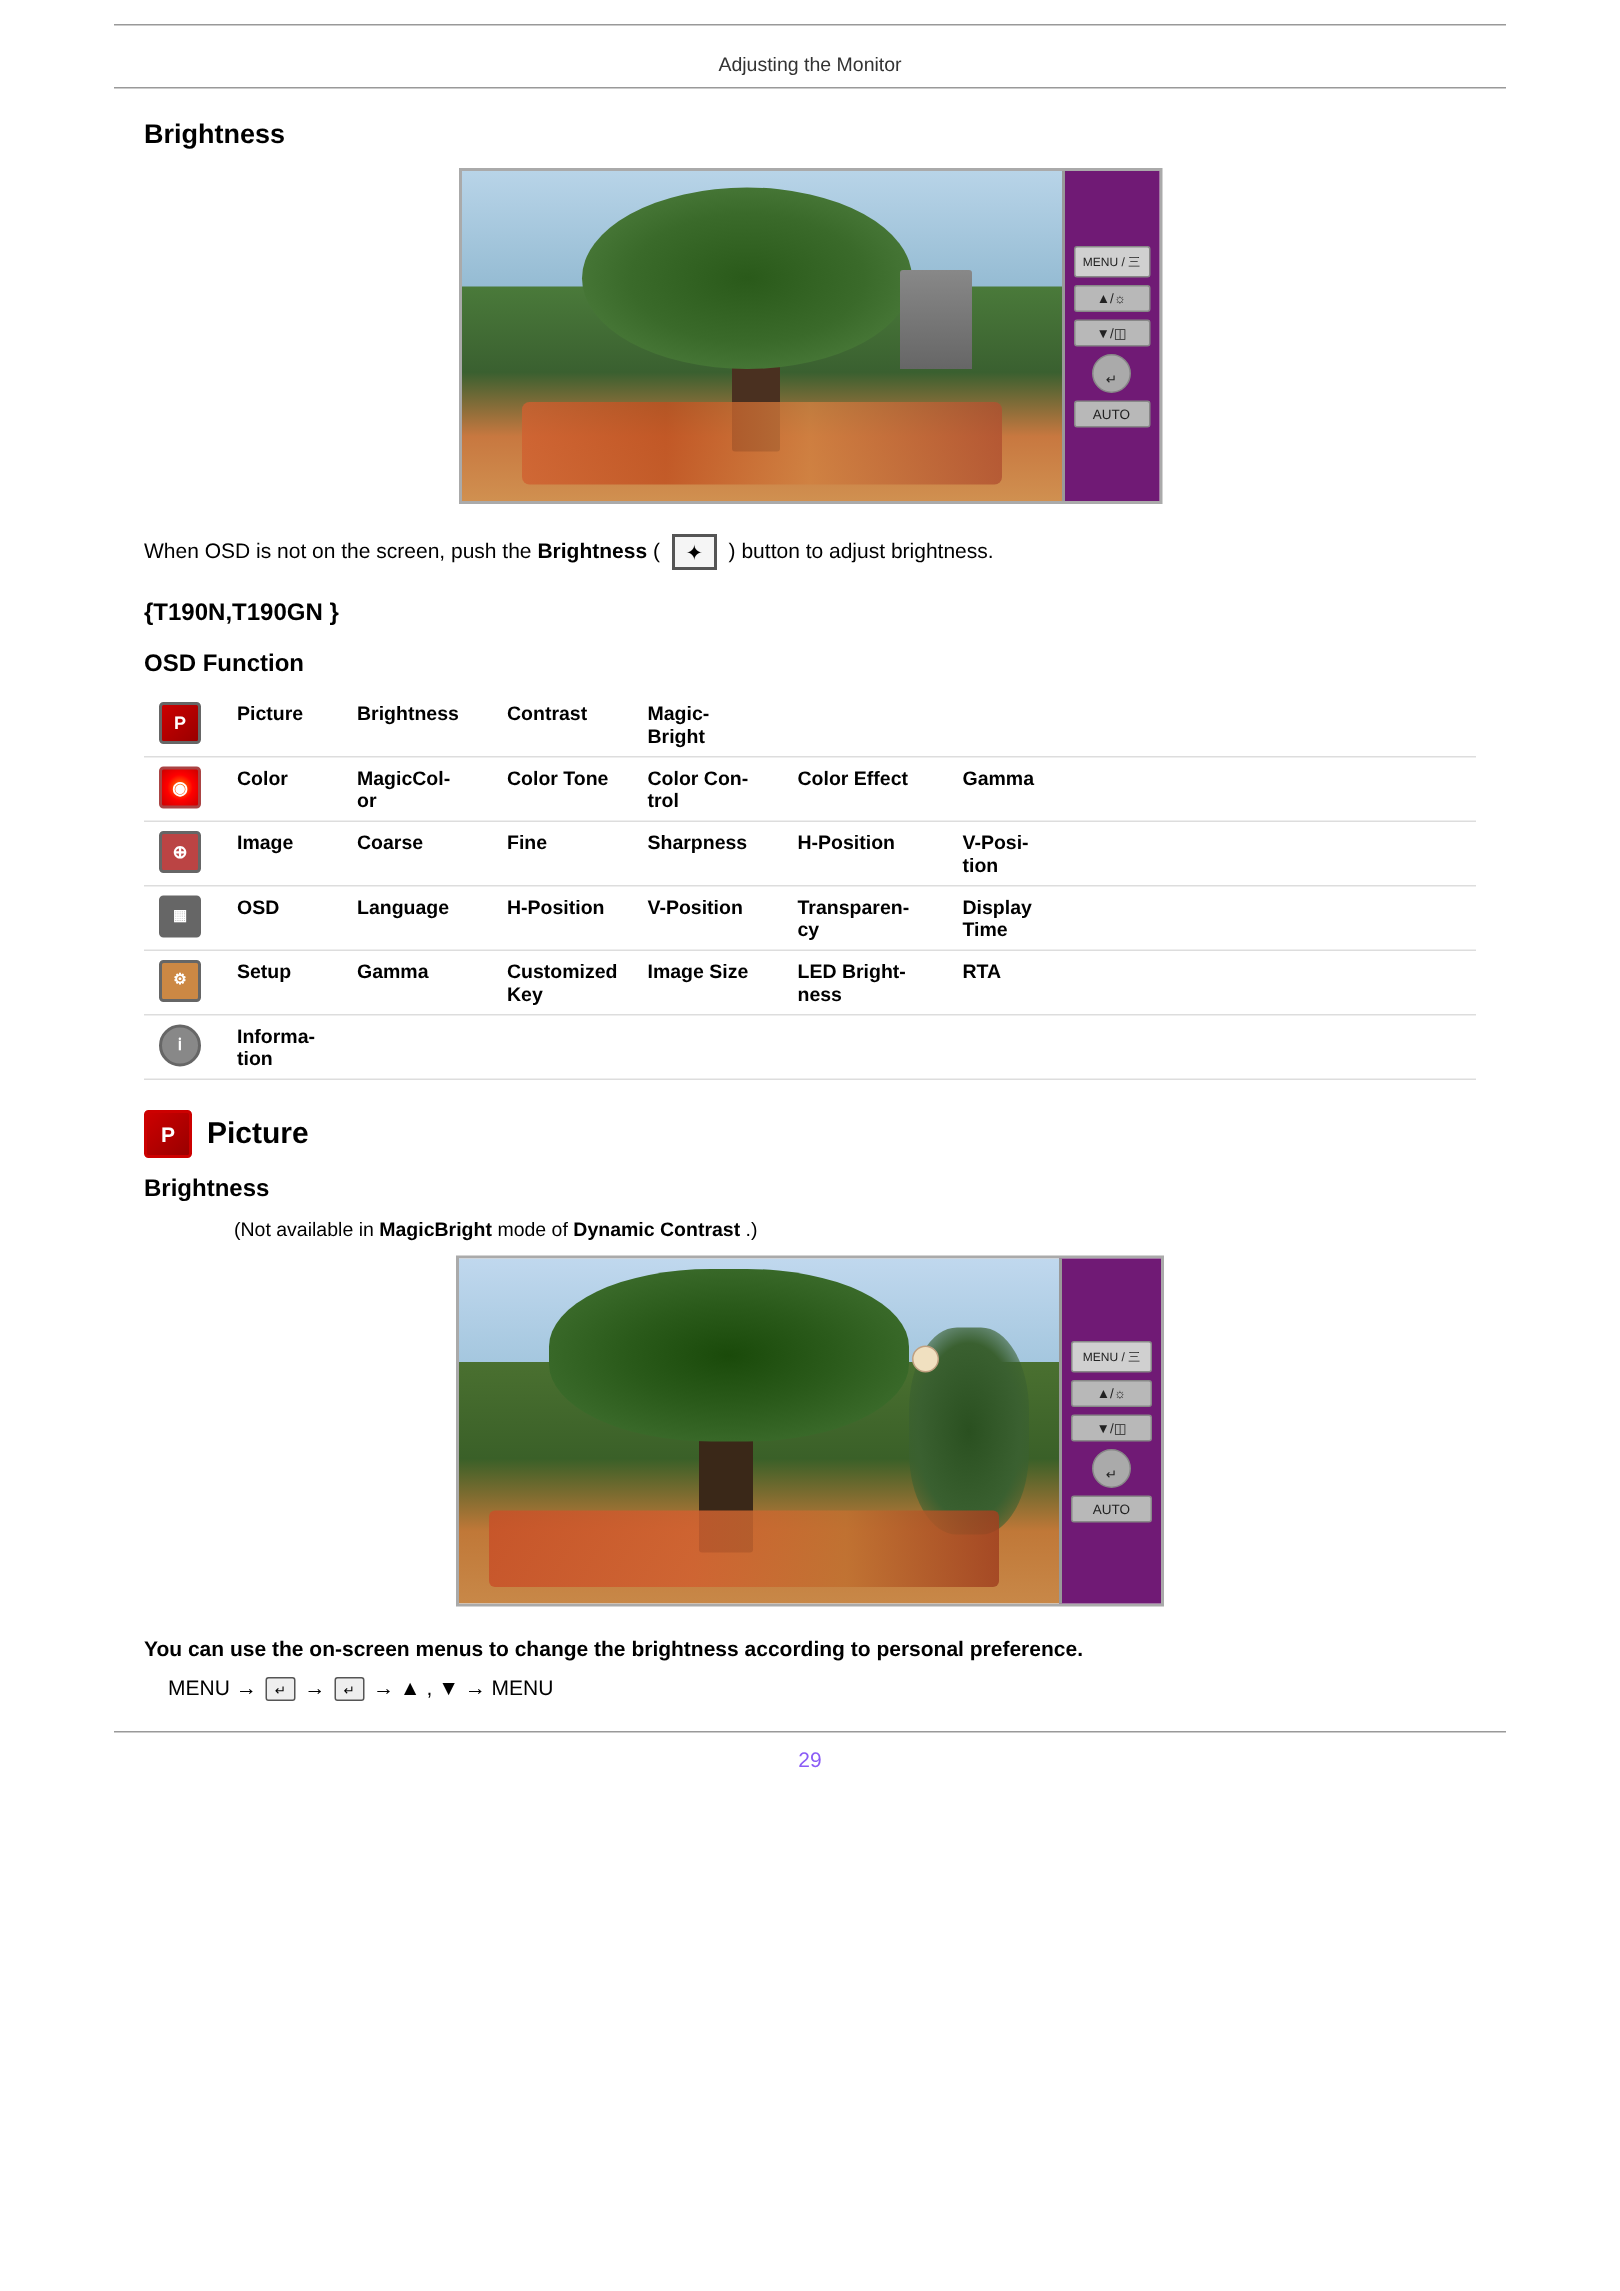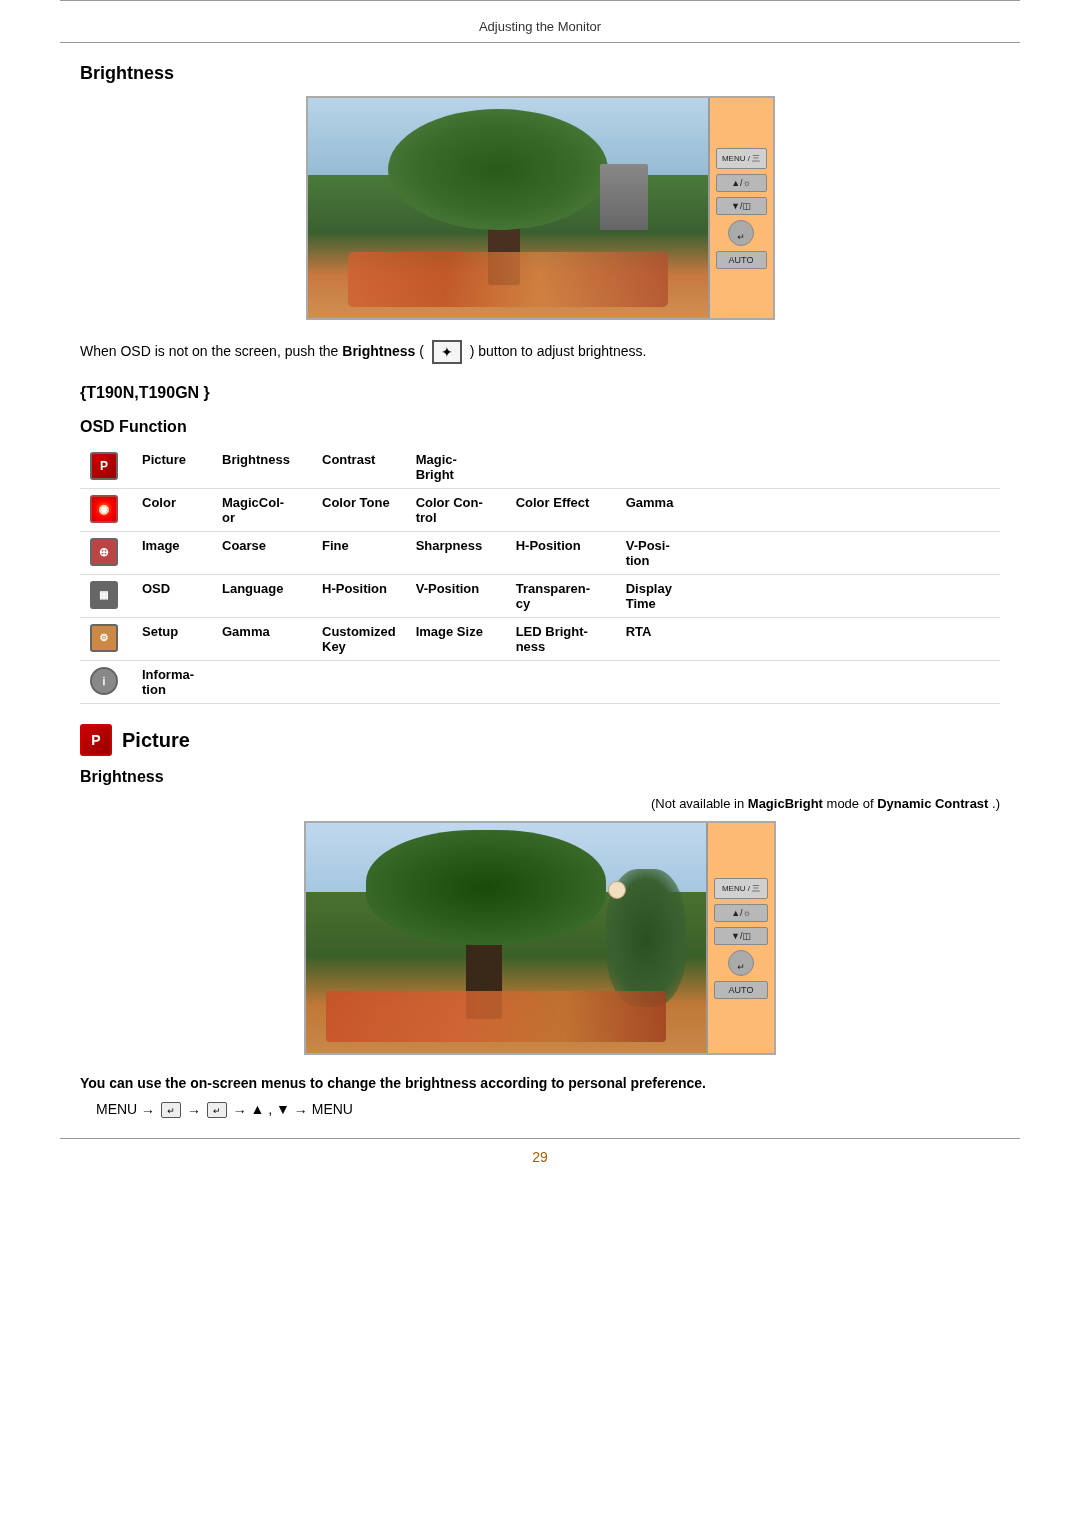--- a/index.html
+++ b/index.html
@@ -8,21 +8,21 @@
       font-size: 14px;
       background: #fff;
       color: #000;
       width: 1080px;
       min-height: 1527px;
       position: relative;
     }
     .page-container {
       width: 1080px;
       min-height: 1527px;
-      padding: 0;
+      padding: 16px;
       position: relative;
     }
     .top-border {
       border-top: 1px solid #999;
       margin: 0 60px;
       padding-top: 8px;
     }
     .page-title-bar {
       text-align: center;
       font-size: 13px;
@@ -133,26 +133,25 @@
       font-weight: bold;
     }
     .brightness-subtitle {
       font-size: 16px;
       font-weight: bold;
       margin-bottom: 10px;
     }
     .note-text {
       font-size: 13px;
       margin: 8px 0 10px 60px;
-      text-align: right;
     }
     .side-buttons-panel {
       display: flex;
       flex-direction: column;
-      background: #fdba74;
+      background: #701a75;
       border-left: 2px solid #999;
       padding: 8px 6px;
       gap: 5px;
       width: 65px;
       height: 100%;
       justify-content: center;
       flex-shrink: 0;
     }
     .side-btn {
       background: #b8b8b8;
@@ -189,21 +188,21 @@
       margin: 0 2px;
     }
     .bottom-border {
       border-bottom: 1px solid #999;
       margin: 20px 60px 0 60px;
     }
     .page-number {
       text-align: center;
       padding: 10px;
       font-size: 14px;
-      color: #a16207;
+      color: #8b5cf6;
     }
     .col-header {
       font-weight: bold;
       font-size: 13px;
     }
   </style>
 </head>
 <body>
 
 <div class="page-container">

